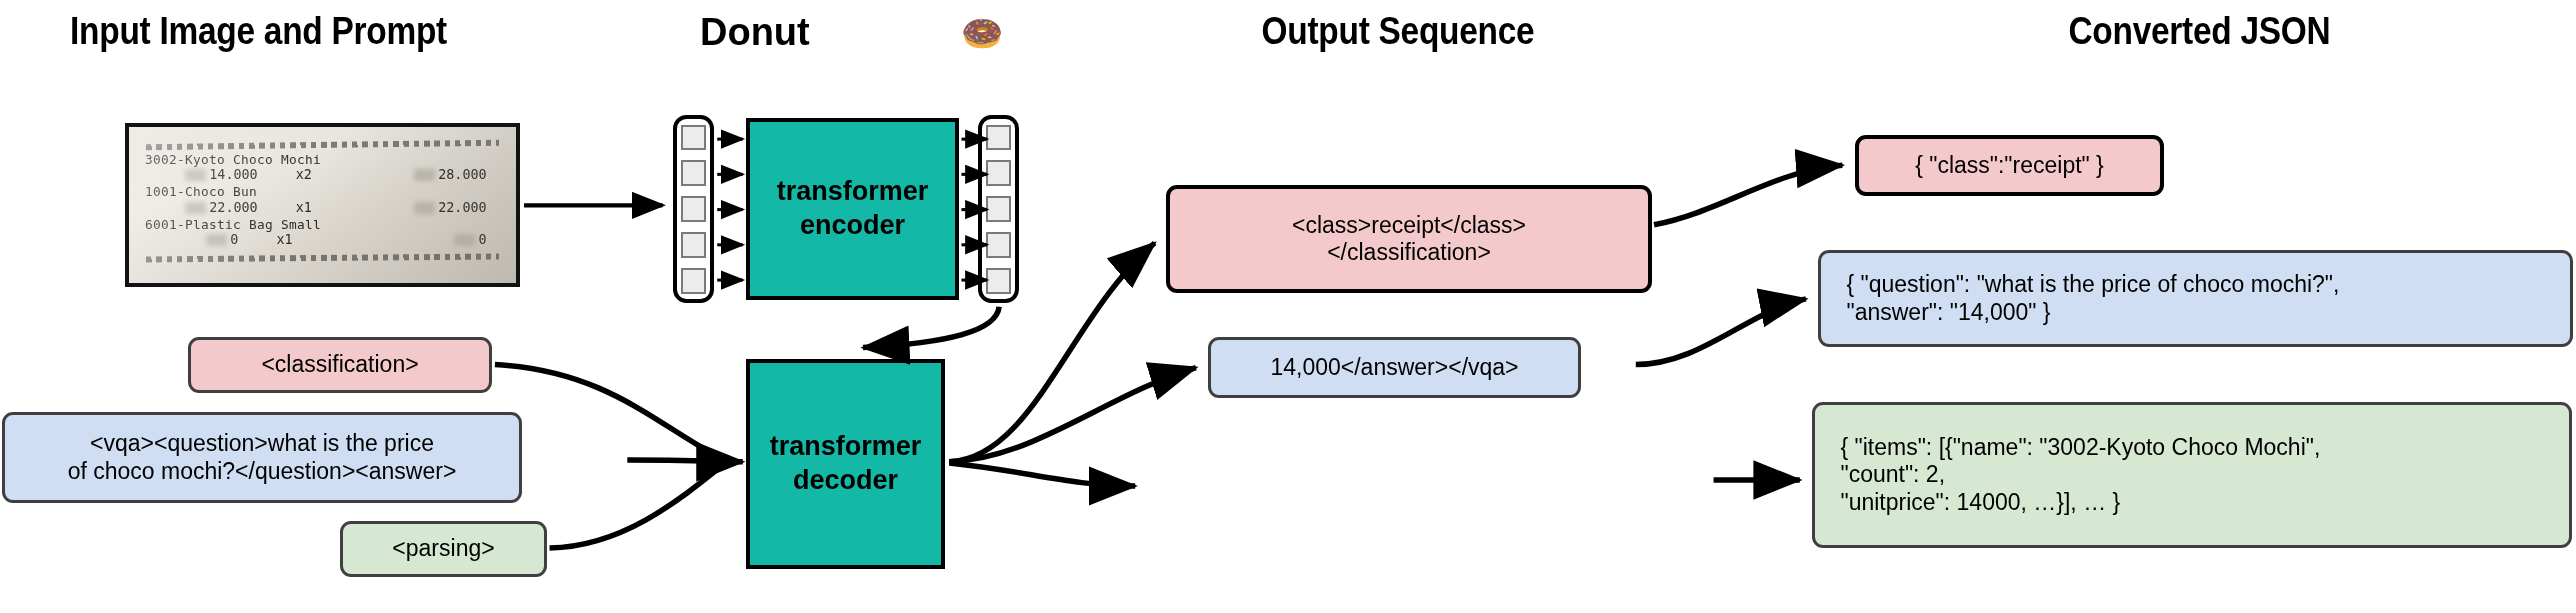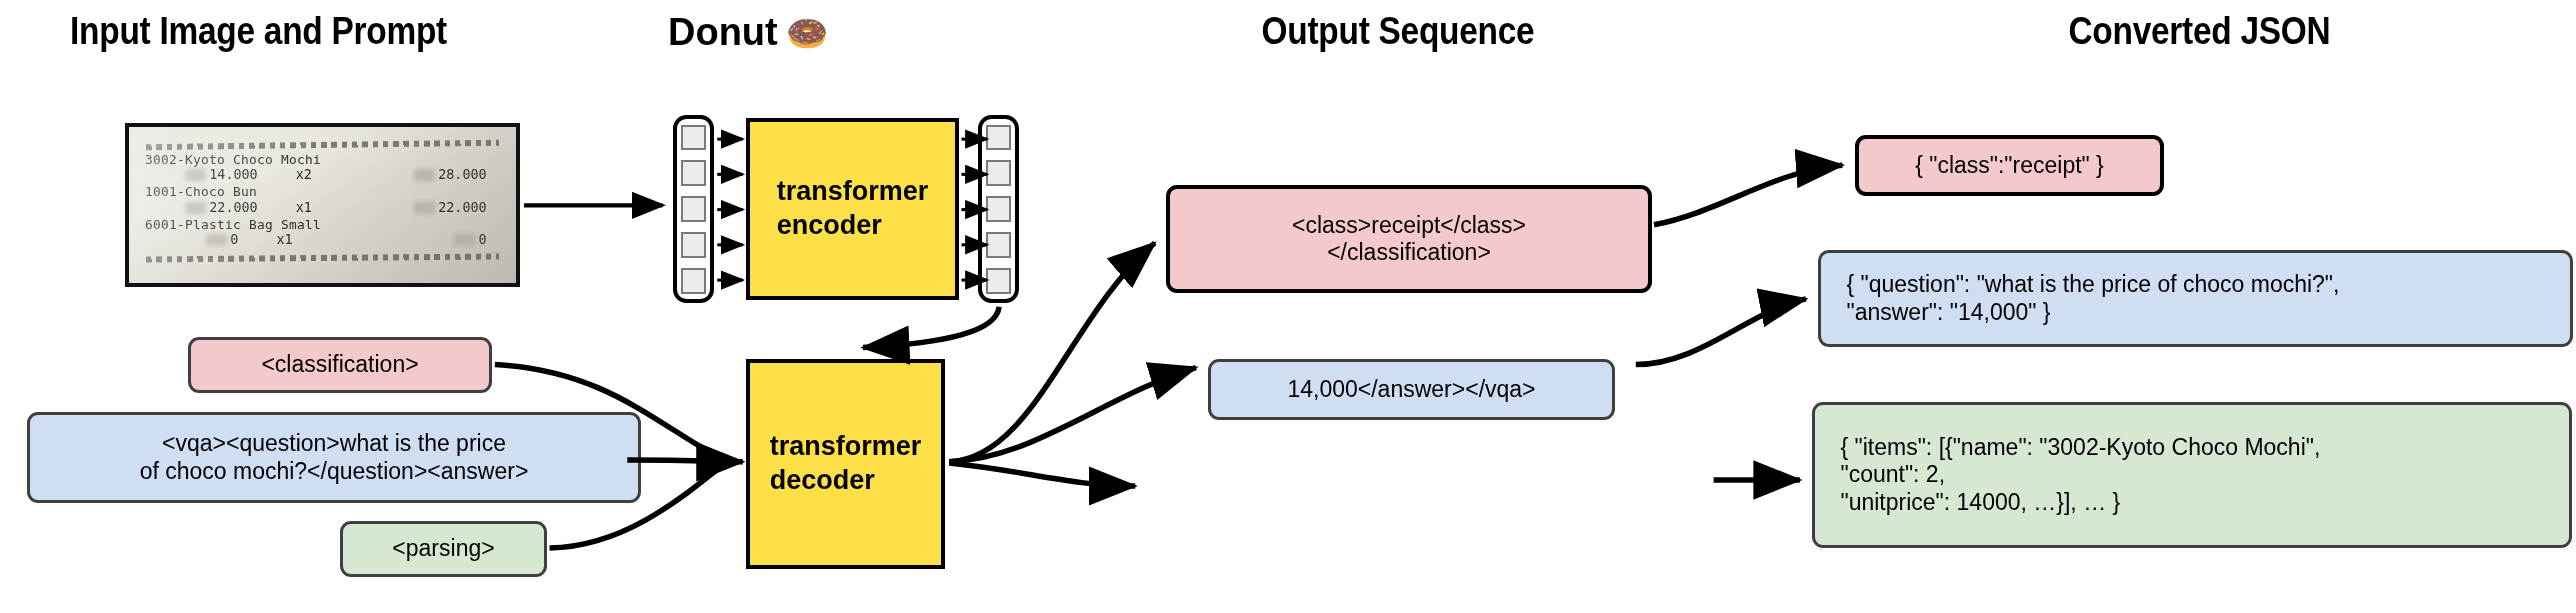--- a/index.html
+++ b/index.html
@@ -38,41 +38,41 @@
   .rbox{position:absolute;box-sizing:border-box;border-radius:11px;
         display:flex;align-items:center;justify-content:center;text-align:center;
         font-size:24px;line-height:1.18;color:#000;padding:3.6px 8.5px;}
   .rbox.dkedge{border:3.6px solid #3f3f3f;}
   .rbox.bkedge{border:4.3px solid #000000;}
   .pink{background:#f3c9cb;}
   .blue{background:#cfdef2;}
   .green{background:#d6e8d2;}
 
   
-  .tblock{position:absolute;box-sizing:border-box;background:#fde047;border:4.3px solid #000;
-          display:flex;align-items:center;justify-content:center;text-align:left;
+  .tblock{position:absolute;box-sizing:border-box;background:#14b8a6;border:4.3px solid #000;
+          display:flex;align-items:center;justify-content:center;text-align:center;
           font-weight:bold;font-size:27px;line-height:1.25;color:#000;}
 
   
   .strip{position:absolute;box-sizing:border-box;border:4.3px solid #000;border-radius:13.4px;
          background:#fff;display:flex;flex-direction:column;align-items:center;
          justify-content:space-between;padding:5.5px 0;}
   .tok{width:25.5px;height:25.5px;background:#ececec;border:2.4px solid #7a7a7a;box-sizing:border-box;}
 
   svg.edges{position:absolute;left:0;top:0;width:2576px;height:613px;pointer-events:none;}
   .flat{font-size:23px;}
 </style>
 </head>
 <body>
 
 <div id="stage">
 
   <div class="col-title" style="left:0;top:12px;width:517px;">Input Image and Prompt</div>
 
-  <div style="position:absolute;left:668px;top:11px;width:304px;display:flex;align-items:center;justify-content:flex-start;gap:8.5px;">
+  <div style="position:absolute;left:700px;top:11px;width:304px;display:flex;align-items:center;justify-content:space-between;gap:8.5px;">
     <span style="font-weight:bold;font-size:38px;color:#000;">Donut</span>
     <span style="font-size:34px;line-height:1;">🍩</span>
   </div>
 
   <div class="col-title" style="left:1155px;top:12px;width:486px;">Output Sequence</div>
 
   <div class="col-title" style="left:1823px;top:12px;width:753px;">Converted JSON</div>
 
   <div id="receipt">
     <div class="rc-inner">
@@ -127,35 +127,35 @@
 
   <div class="tblock" style="left:746px;top:359px;width:199px;height:210px;">
     <span style="white-space:pre-line;">transformer
 decoder</span>
   </div>
 
   <div class="rbox dkedge pink" style="left:188px;top:337px;width:304px;height:56px;text-align:right;">
     <span class="flat">&lt;classification&gt;</span>
   </div>
 
-  <div class="rbox dkedge blue" style="left:27px;top:412px;width:614px;height:91px;">
+  <div class="rbox dkedge blue" style="left:2px;top:412px;width:520px;height:91px;">
     <span class="flat" style="white-space:pre-line;">&lt;vqa&gt;&lt;question&gt;what is the price
 of choco mochi?&lt;/question&gt;&lt;answer&gt;</span>
   </div>
 
   <div class="rbox dkedge green" style="left:340px;top:521px;width:207px;height:56px;">
     <span class="flat">&lt;parsing&gt;</span>
   </div>
 
   <div class="rbox bkedge pink" style="left:1166px;top:185px;width:486px;height:108px;">
     <span class="flat" style="white-space:pre-line;">&lt;class&gt;receipt&lt;/class&gt;
 &lt;/classification&gt;</span>
   </div>
 
-  <div class="rbox dkedge blue" style="left:1208px;top:337px;width:407px;height:61px;margin-top:22px;">
+  <div class="rbox dkedge blue" style="left:1208px;top:337px;width:373px;height:61px;">
     <span class="flat">14,000&lt;/answer&gt;&lt;/vqa&gt;</span>
   </div>
 
 
   <div class="rbox bkedge pink" style="left:1855px;top:135px;width:309px;height:61px;">
     <span class="flat">{ "class":"receipt" }</span>
   </div>
 
   <div class="rbox dkedge blue" style="left:1818px;top:250px;width:755px;height:97px;
               justify-content:flex-start;padding-left:25.5px;">

